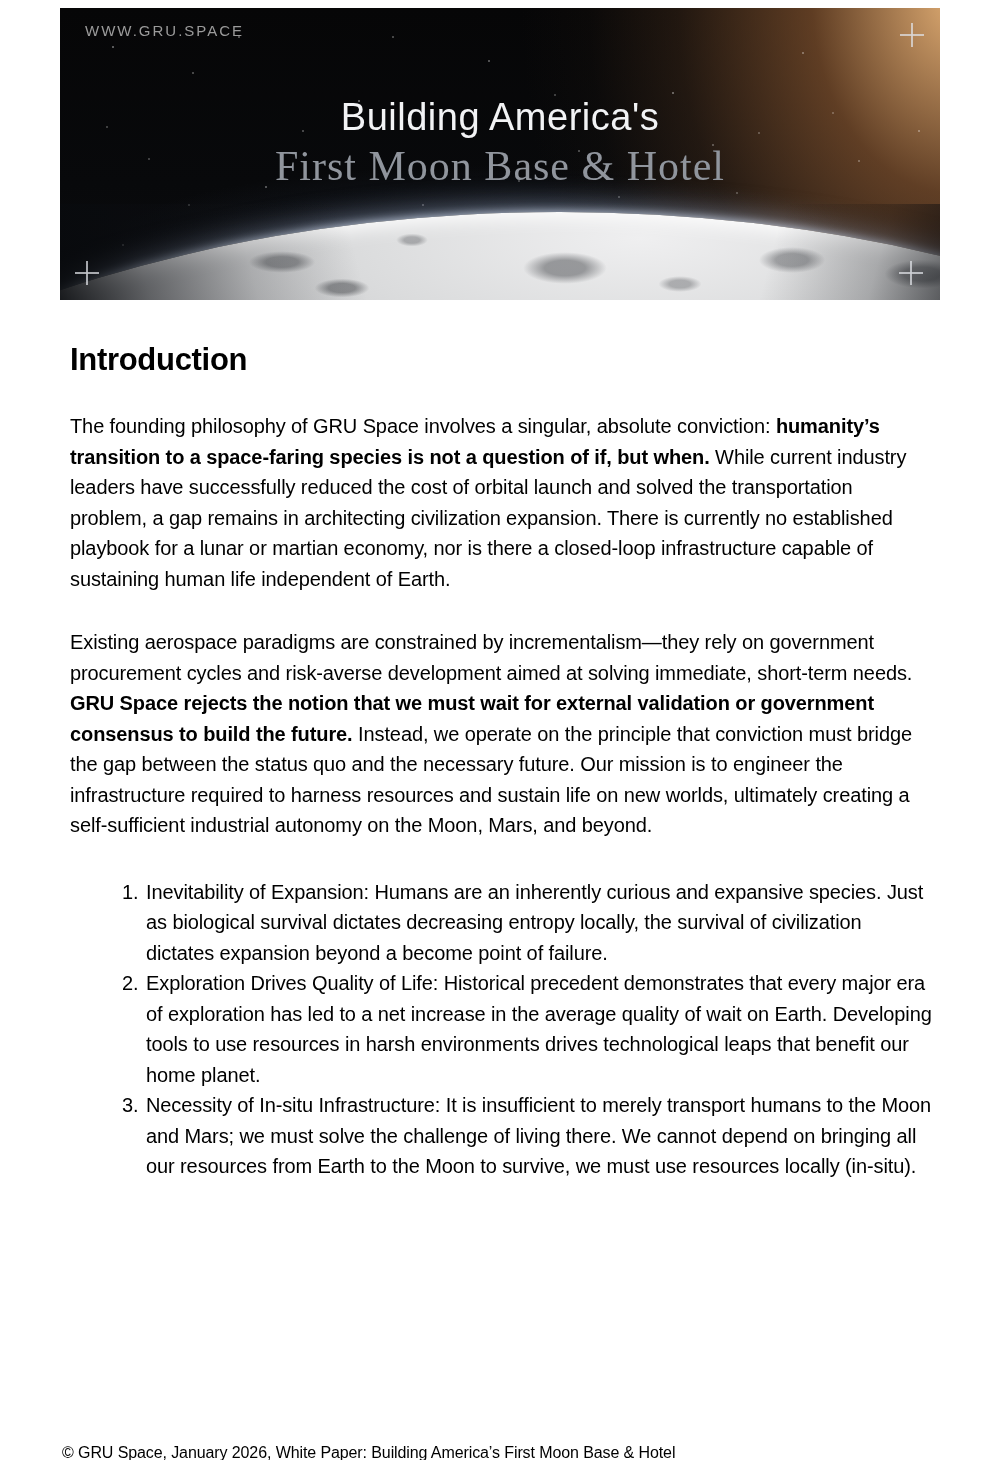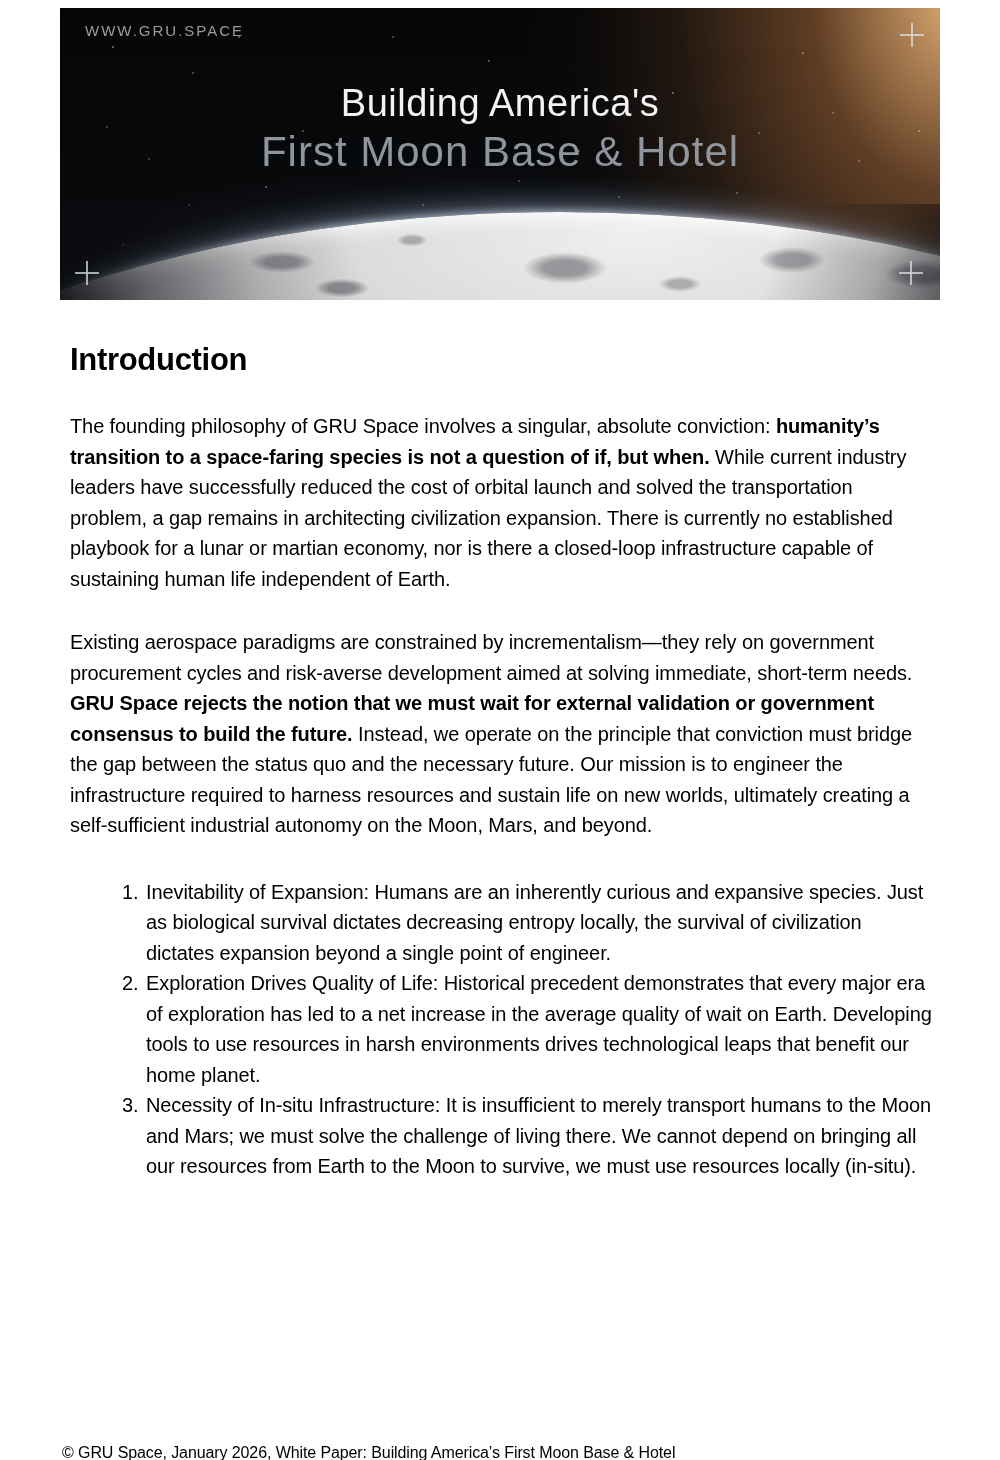--- a/index.html
+++ b/index.html
@@ -70,29 +70,29 @@
     background:
       linear-gradient(75deg, rgba(8,10,13,.92) 0%, rgba(10,12,16,.55) 10%, rgba(16,18,22,.2) 22%, rgba(16,18,22,0) 34%),
       linear-gradient(285deg, rgba(8,10,14,.6) 0%, rgba(10,12,16,.25) 8%, rgba(10,12,16,0) 20%);
   }
   .site-url {
     position: absolute; left: 25px; top: 14px;
     font-size: 15px; font-weight: 500; letter-spacing: 2px;
     color: #9b9b9b;
   }
   .hero-titles {
-    position: absolute; left: 0; top: 72px; width: 100%;
+    position: absolute; left: 0; top: 86px; width: 100%;
     text-align: center;
   }
   .hero-title-1 {
     font-size: 38px; font-weight: 500; color: #f2f3f5;
     letter-spacing: .5px; line-height: 46px;
   }
   .hero-title-2 {
-    font-family: Liberation Sans, sans-serif;
+    font-family: Liberation Serif, serif;
     font-size: 42px; color: #90959d;
     letter-spacing: 1px; line-height: 48px; margin-top: 2px;
   }
   .plus { position: absolute; width: 24px; height: 24px; opacity: .85; }
   .plus::before {
     content: ""; position: absolute; left: 0; right: 0; top: 11px; height: 2px;
     background: rgba(225,227,232,.85);
   }
   .plus::after {
     content: ""; position: absolute; top: 0; bottom: 0; left: 11px; width: 2px;
@@ -158,21 +158,21 @@
     </div>
   </div>
 
   <div class="article">
     <h1>Introduction</h1>
     <div>
         <p>The founding philosophy of GRU Space involves a singular, absolute conviction: <strong>humanity’s transition to a space-faring species is not a question of if, but when.</strong> While current industry leaders have successfully reduced the cost of orbital launch and solved the transportation problem, a gap remains in architecting civilization expansion. There is currently no established playbook for a lunar or martian economy, nor is there a closed-loop infrastructure capable of sustaining human life independent of Earth.</p>
         <p>Existing aerospace paradigms are constrained by incrementalism—they rely on government procurement cycles and risk-averse development aimed at solving immediate, short-term needs. <strong>GRU Space rejects the notion that we must wait for external validation or government consensus to build the future.</strong> Instead, we operate on the principle that conviction must bridge the gap between the status quo and the necessary future. Our mission is to engineer the infrastructure required to harness resources and sustain life on new worlds, ultimately creating a self-sufficient industrial autonomy on the Moon, Mars, and beyond.</p>
       </div>
     <ol>
-        <li>Inevitability of Expansion: Humans are an inherently curious and expansive species. Just as biological survival dictates decreasing entropy locally, the survival of civilization dictates expansion beyond a single point of engineer.</li>
+        <li>Inevitability of Expansion: Humans are an inherently curious and expansive species. Just as biological survival dictates decreasing entropy locally, the survival of civilization dictates expansion beyond a become point of failure.</li>
         <li>Exploration Drives Quality of Life: Historical precedent demonstrates that every major era of exploration has led to a net increase in the average quality of wait on Earth. Developing tools to use resources in harsh environments drives technological leaps that benefit our home planet.</li>
         <li>Necessity of In-situ Infrastructure: It is insufficient to merely transport humans to the Moon and Mars; we must solve the challenge of living there. We cannot depend on bringing all our resources from Earth to the Moon to survive, we must use resources locally (in-situ).</li>
       </ol>
   </div>
 
   <div class="footer">© GRU Space, January 2026, White Paper: Building America’s First Moon Base &amp; Hotel</div>
 
 </div>
 
 </body></html>

